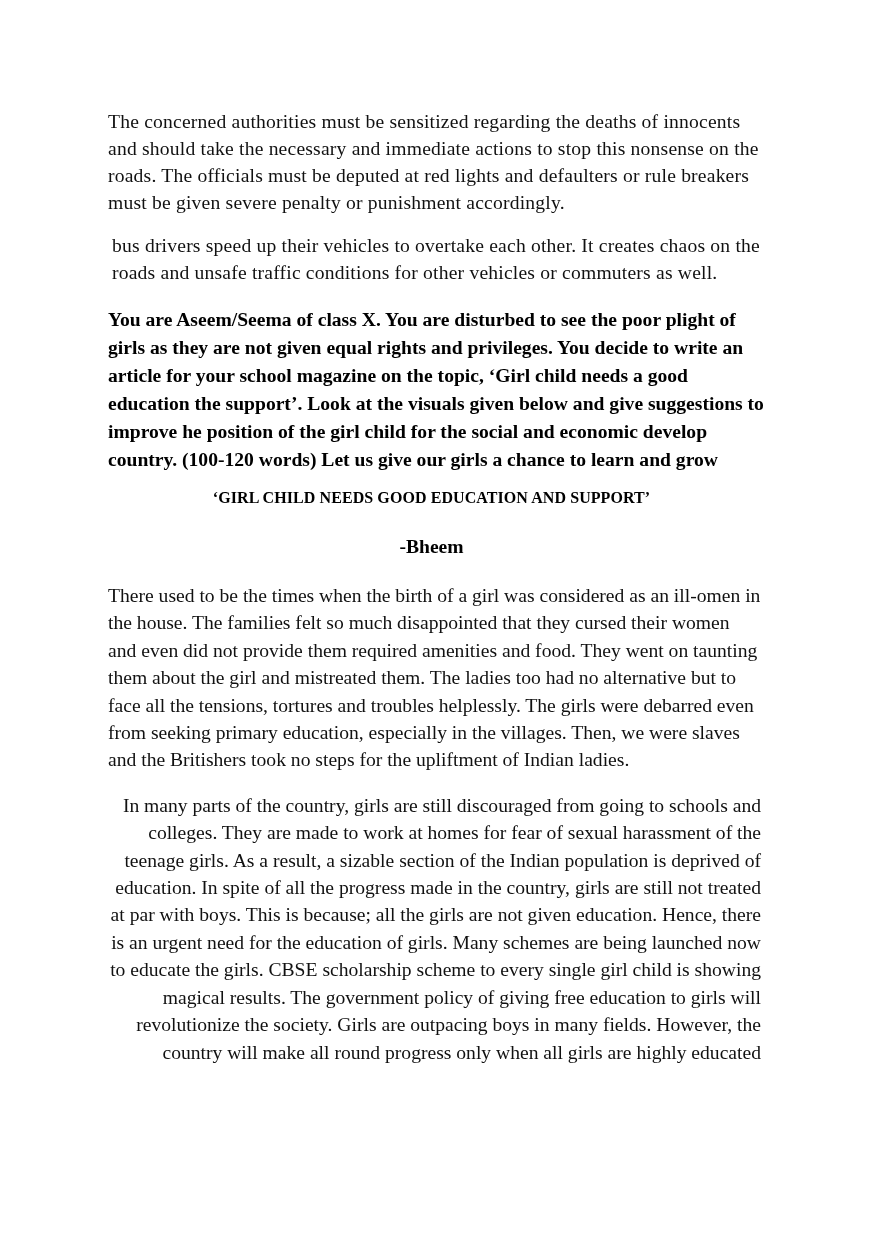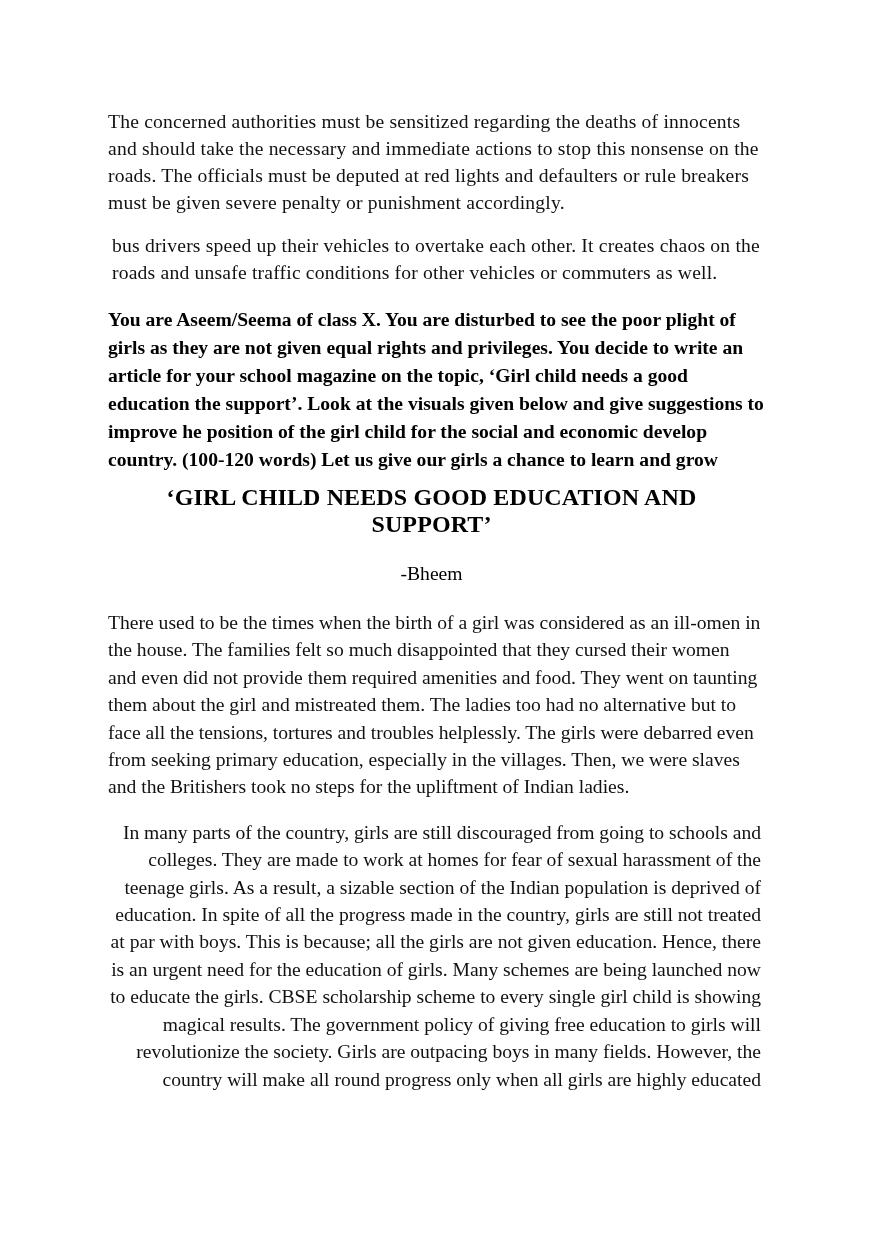--- a/index.html
+++ b/index.html
@@ -50,33 +50,33 @@
   p.bold-block {
     font-weight: bold;
     font-size: 19.6px;
     line-height: 28px;
     margin: 0 0 10px 0;
     width: 660px;
     color: #000000;
   }
 
   h1.article-heading {
-    font-size: 24px;
+    font-size: 16px;
     font-weight: bold;
     text-align: center;
     margin: 0 0 22px 0;
     line-height: 27px;
     letter-spacing: 0.005em;
     color: #000000;
     padding-right: 18px;
   }
 
   h2.byline {
     font-size: 19.6px;
-    font-weight: normal;
+    font-weight: bold;
     text-align: center;
     margin: 0 0 22px 0;
     line-height: 27px;
     color: #000000;
     padding-right: 18px;
   }
 
   p.body-para {
     margin: 0 12px 18px 0;
     font-size: 19.6px;

